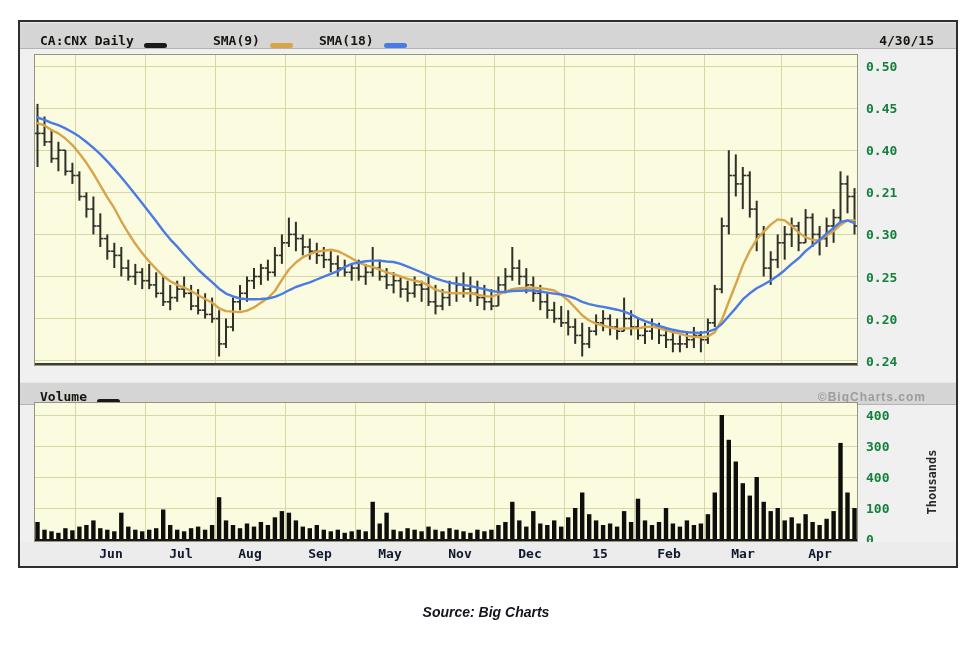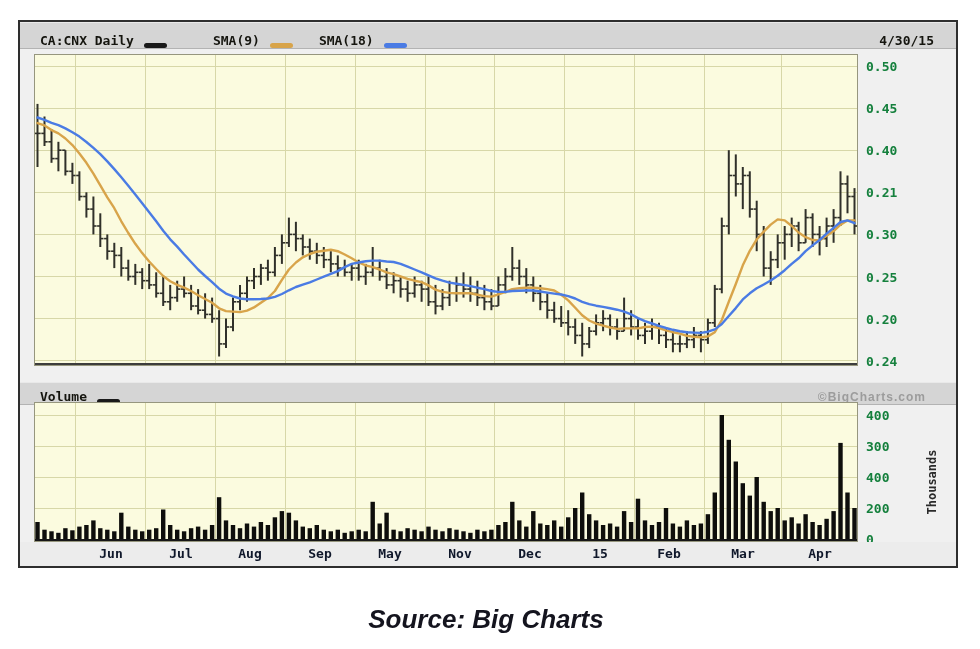--- a/index.html
+++ b/index.html
@@ -46,21 +46,21 @@
   .xstrip{
     position:absolute;left:0;top:520px;width:100%;height:24px;background:#ececec;
   }
   .xlabel{
     position:absolute;top:4px;width:54px;text-align:center;
     font:bold 13px "DejaVu Sans Mono", monospace;color:#0f172a;
   }
   .caption{
     position:absolute;left:18px;top:604px;width:936px;text-align:center;
     font-family:"Liberation Sans", sans-serif;font-style:italic;font-weight:bold;
-    font-size:26px;color:#14141e;
+    font-size:14px;color:#14141e;
   }
 </style>
 </head>
 <body>
 
 <div class="widget">
 
   <div class="bar-header top">
     <span class="lg symbol">CA:CNX Daily</span>
     <span class="dash" id="dashPrice" style="background: rgb(26, 26, 26);"></span>
@@ -611,21 +611,21 @@
         <rect x="811.3" y="90.5" width="4.4" height="48.5" fill="#0e0e0c"></rect>
         <rect x="818.3" y="106.0" width="4.4" height="33.0" fill="#0e0e0c"></rect>
       </g>
       <rect x="0" y="137" width="824" height="3" fill="#161616"></rect>
       <rect x="0.5" y="0.5" width="823" height="139" fill="none" stroke="#96967e"></rect>
     </svg>
   <div id="volTicks">
       <div class="ylabel" style="top: 386px;">400</div>
       <div class="ylabel" style="top: 417px;">300</div>
       <div class="ylabel" style="top: 448px;">400</div>
-      <div class="ylabel" style="top: 479px;">200</div>
+      <div class="ylabel" style="top: 479px;">100</div>
       <div class="ylabel" style="top: 510px;">0</div>
     </div>
 
   <div class="thousands">Thousands</div>
 
   <div class="xstrip" id="xstrip">
       <div class="xlabel" style="left: 64px;">Jun</div>
       <div class="xlabel" style="left: 134px;">Jul</div>
       <div class="xlabel" style="left: 203px;">Aug</div>
       <div class="xlabel" style="left: 273px;">Sep</div>

